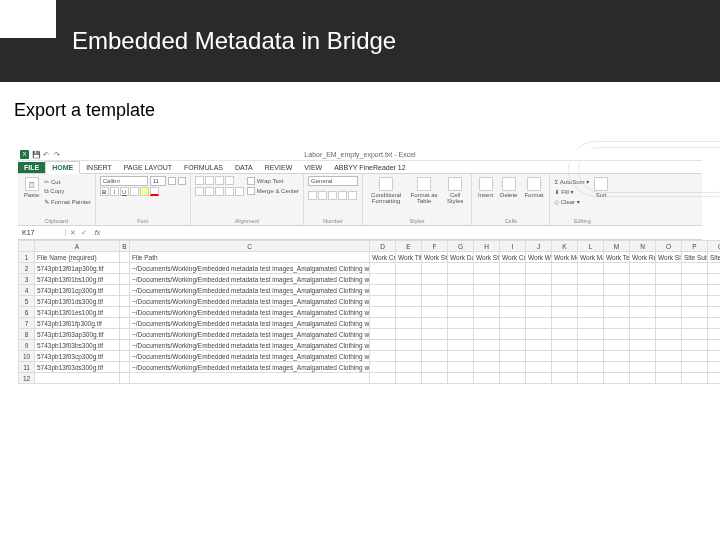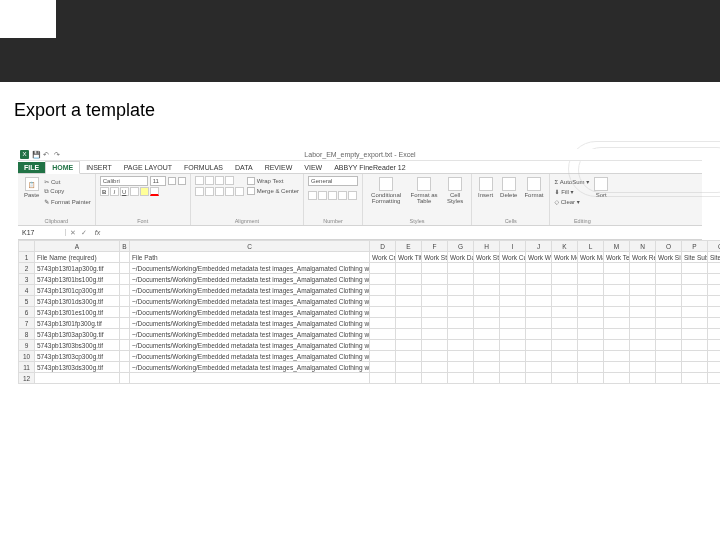--- a/index.html
+++ b/index.html
@@ -49,20 +49,21 @@
   .decor-lines { position:absolute; right:-8px; top:-6px; width:140px; height:60px; pointer-events:none; opacity:.35;}
   .decor-lines::before, .decor-lines::after { content:""; position:absolute; border:1px solid #bbb; border-radius:50px; }
   .decor-lines::before{ width:160px; height:44px; right:-30px; top:4px;}
   .decor-lines::after{ width:190px; height:54px; right:-50px; top:-2px;}
 </style>
 </head>
 <body>
 
 <div class="dark-band">
   <div class="left-pad"></div>
+  <div class="slide-title">Embedded Metadata in Bridge</div>
 </div>
 <div class="subtitle">Export a template</div>
 
 <div class="excel-wrap">
   <div class="decor-lines"></div>
 
   <div class="excel-titlebar">
     <div class="qat">
       <span class="xl-logo">X</span>
       <span class="q">💾</span>

